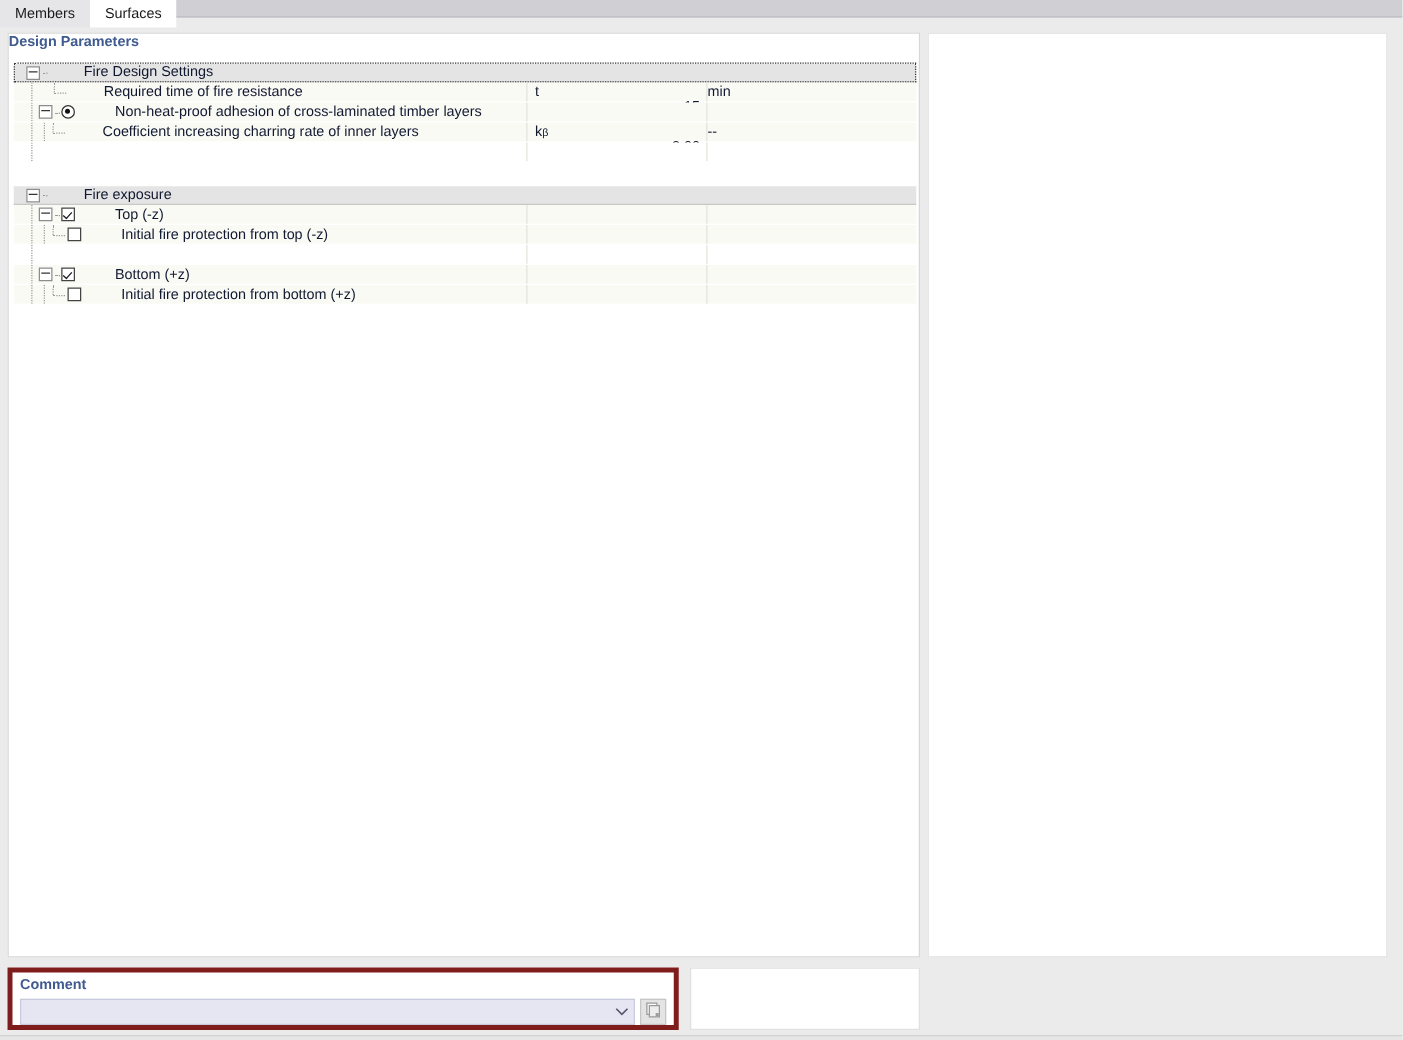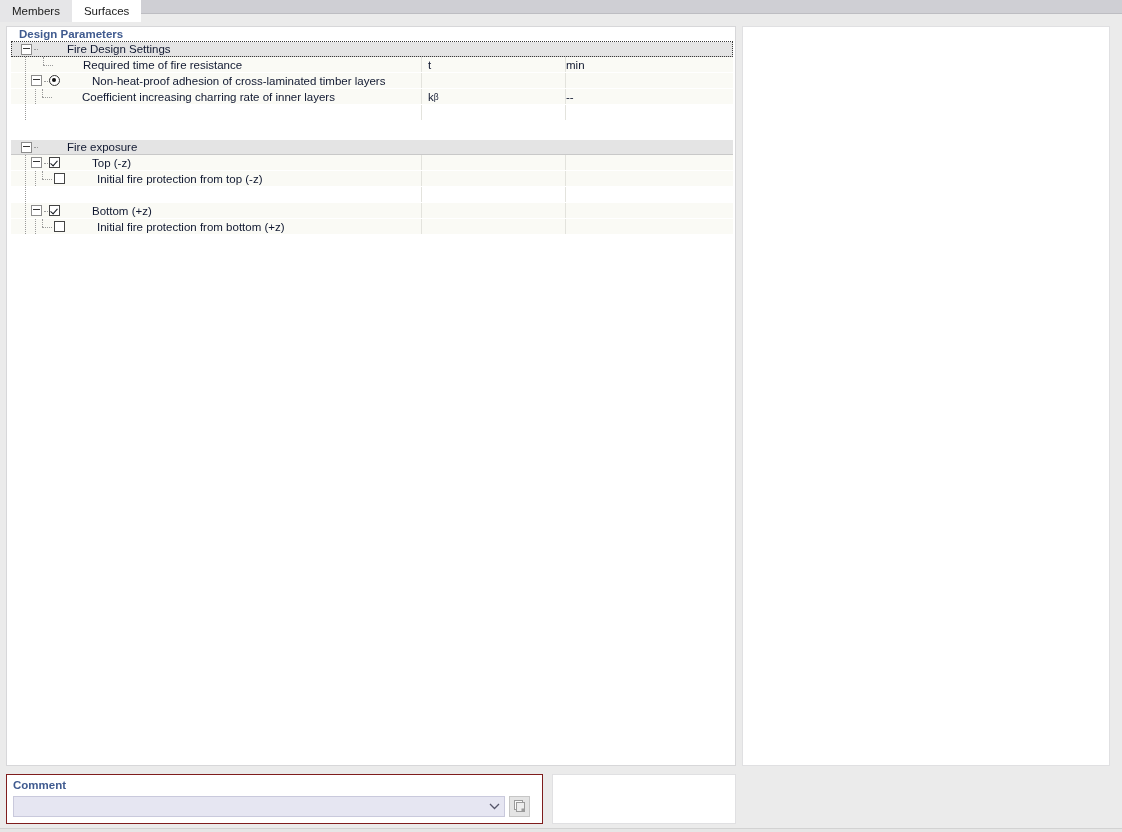--- a/index.html
+++ b/index.html
@@ -47,23 +47,23 @@
   .left-panel {
     position: absolute;
     left: 6px; top: 26px;
     width: 730px; height: 740px;
     background: #ffffff;
     border: 1px solid #d7d7d9;
     box-sizing: border-box;
     overflow: hidden;
   }
   .panel-title {
-    height: 14px;
+    height: 23px;
     line-height: 15px;
-    padding-left: 12px;
+    padding-left: 0;
     font-size: 11.5px;
     font-weight: bold;
     color: #3f5a8f;
     background: #ffffff;
     box-sizing: border-box;
   }
   .grid-wrap {
     position: relative;
     margin-left: 4px;
     width: 722px;
@@ -251,21 +251,21 @@
     border: 1px solid #e0e0e2;
     box-sizing: border-box;
   }
 
   
   .comment-box {
     position: absolute;
     left: 6px; top: 774px;
     width: 537px; height: 50px;
     background: #ffffff;
-    border: 1px solid #7f1d1d;
+    border: 4px solid #7f1d1d;
     box-sizing: border-box;
     padding: 3px 6px 0 6px;
   }
   .comment-title {
     font-size: 11.5px;
     font-weight: bold;
     color: #3f5a8f;
     height: 14px;
     line-height: 14px;
   }

